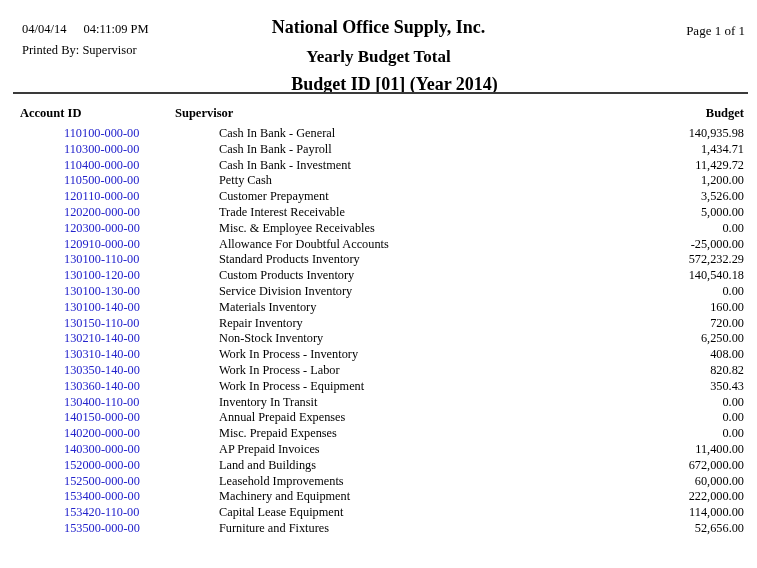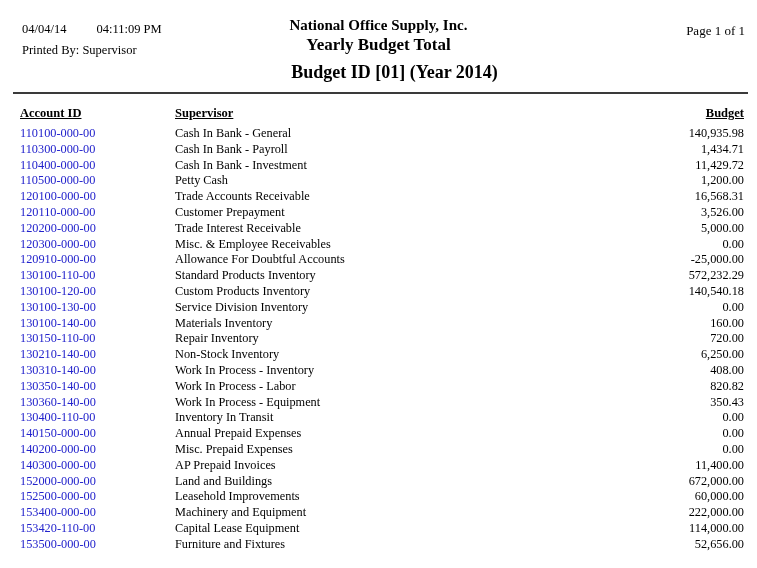--- a/index.html
+++ b/index.html
@@ -8,49 +8,49 @@
     position: relative;
     background: #ffffff;
     color: #000000;
     font-family: "Liberation Serif", serif;
     overflow: hidden;
   }
   .hdr-left {
     position: absolute; top: 19px; left: 22px;
     font-size: 12.5px; line-height: 21px; white-space: nowrap;
   }
-  .hdr-left .time { margin-left: 30px; }
+  .hdr-left .time { margin-left: 17px; }
   .hdr-center {
     position: absolute; top: 17px; left: 0; width: 100%;
     text-align: center;
   }
-  .company  { font-size: 15px;  font-weight: bold; }
-  .title    { font-size: 17px;  font-weight: bold; margin-top: 1px; }
+  .company  { font-size: 18px;  font-weight: bold; }
+  .title    { font-size: 17px;  font-weight: bold; margin-top: 9px; }
   .subtitle { font-size: 18px;  font-weight: bold; margin-top: 7px; padding-left: 32px; }
   .page-num {
     position: absolute; top: 23px; right: 12px;
     font-size: 13px;
   }
   .rule {
     position: absolute; top: 92px; left: 13px; right: 9px;
     border-top: 2px solid #3a3a3a; height: 0;
   }
   .report-table { position: absolute; top: 105px; left: 0; right: 0; }
   .thead, .row {
     display: grid;
     grid-template-columns: 155px 1fr auto;
     padding-left: 20px; padding-right: 13px;
   }
   .thead {
     font-weight: bold; font-size: 12.5px;
     height: 16px; line-height: 16px; margin-bottom: 5px;
   }
-  .thead .col-label { text-decoration: underline; justify-self: start; }
+  .thead .col-label { justify-self: start; }
   .thead .col-budget { justify-self: end; }
-  .rows .row { font-size: 12.3px; line-height: 15.8px; height: 15.8px; }
+  .rows .row { font-size: 12.3px; line-height: 15.8px; height: 15.8px; margin-left: 44px; }
   .cell { white-space: nowrap; overflow: hidden; }
   .cell.acct { color: var(--link-blue, #2222cc); cursor: pointer; }
   .cell.budget { text-align: right; }
 </style>
 </head>
 <body style="--link-blue: #2222cc;">
 
 <div class="hdr-left">
   <div><span>04/04/14</span><span class="time">04:11:09 PM</span></div>
   <div><span>Printed By:</span> <span>Supervisor</span></div>
@@ -87,25 +87,20 @@
         <span class="cell acct">110400-000-00</span>
         <span class="cell desc">Cash In Bank - Investment</span>
         <span class="cell budget">11,429.72</span>
       </div>
       <div class="row">
         <span class="cell acct">110500-000-00</span>
         <span class="cell desc">Petty Cash</span>
         <span class="cell budget">1,200.00</span>
       </div>
       <div class="row">
-        <span class="cell acct">120100-000-00</span>
-        <span class="cell desc">Trade Accounts Receivable</span>
-        <span class="cell budget">16,568.31</span>
-      </div>
-      <div class="row">
         <span class="cell acct">120110-000-00</span>
         <span class="cell desc">Customer Prepayment</span>
         <span class="cell budget">3,526.00</span>
       </div>
       <div class="row">
         <span class="cell acct">120200-000-00</span>
         <span class="cell desc">Trade Interest Receivable</span>
         <span class="cell budget">5,000.00</span>
       </div>
       <div class="row">

